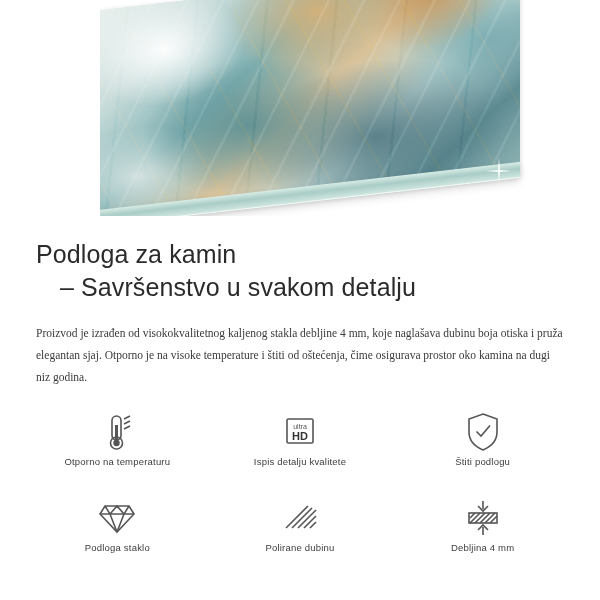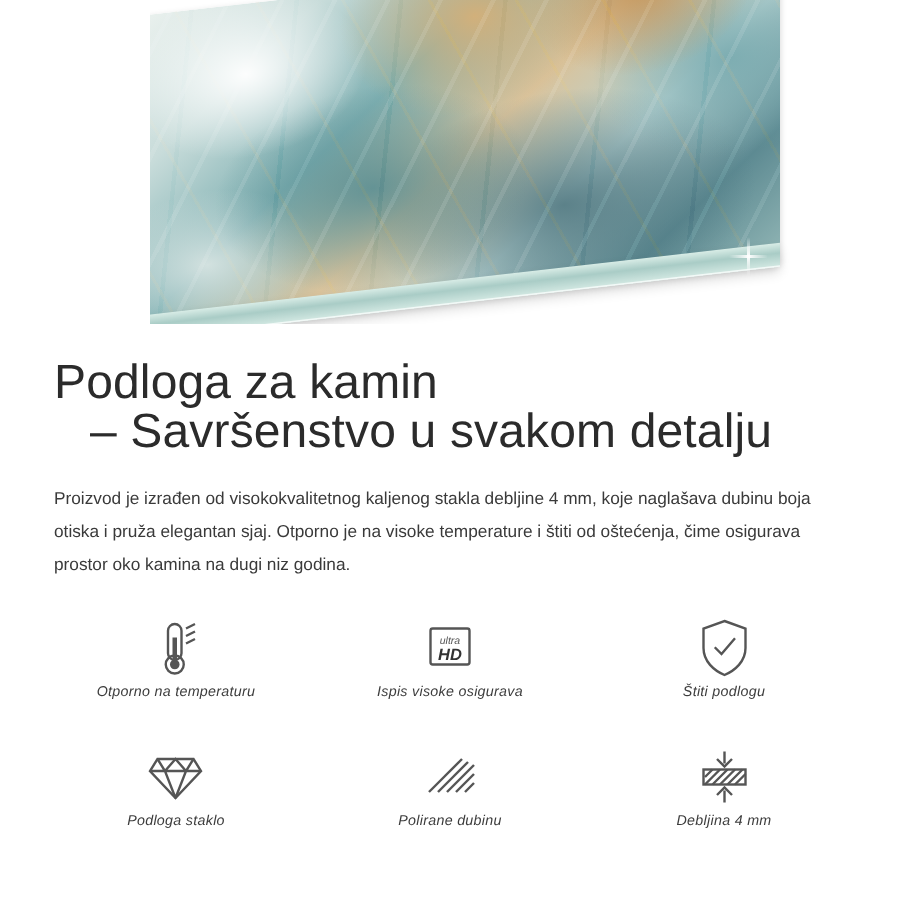--- a/index.html
+++ b/index.html
@@ -78,50 +78,50 @@
     background: linear-gradient(180deg, rgba(255,255,255,0), #fff 50%, rgba(255,255,255,0)); }
   .sparkle.s1 { left: 486px; top: 158px; }
   .sparkle.s2 { left: 520px; top: 176px; width: 16px; height: 16px; }
   .sparkle.s2::before { width: 16px; }
   .sparkle.s2::after { height: 16px; }
 
   
   .content { padding: 0 36px; }
   .title {
     margin-top: 22px;
-    font-size: 32px;
+    font-size: 25px;
     line-height: 33px;
     font-weight: 400;
     color: #2b2b2b;
     letter-spacing: 0.1px;
   }
   .title .line2 { display: block; margin-left: 24px; }
   .body {
     margin-top: 18px;
     font-size: 11.5px;
     line-height: 22px;
     color: #3a3a3a;
     max-width: 530px;
+    font-family: Liberation Serif, serif;
   }
 
   
   .features {
     margin-top: 22px;
     padding: 0 26px;
     display: grid;
     grid-template-columns: repeat(3, 1fr);
     grid-row-gap: 8px;
   }
   .feature {
     display: flex;
     flex-direction: column;
     align-items: center;
     justify-content: flex-start;
     height: 78px;
-    font-style: italic;
   }
   .feature .ico {
     height: 44px;
     display: flex;
     align-items: center;
     justify-content: center;
   }
   .feature .cap {
     margin-top: 2px;
     font-size: 9.5px;
@@ -169,21 +169,21 @@
     </div>
 
     <div class="feature">
       <span class="ico">
         <svg width="40" height="42" viewBox="0 0 40 42">
           <rect class="stroke" x="7" y="8" width="26" height="24" rx="1.5"></rect>
           <text x="20" y="18" text-anchor="middle" font-family="Liberation Sans, sans-serif" font-size="7" fill="#555">ultra</text>
           <text x="20" y="29" text-anchor="middle" font-family="Liberation Sans, sans-serif" font-size="11" font-weight="bold" fill="#333">HD</text>
         </svg>
       </span>
-      <span class="cap">Ispis visoke osigurava</span>
+      <span class="cap">Ispis detalju kvalitete</span>
     </div>
 
     <div class="feature">
       <span class="ico">
         <svg width="40" height="44" viewBox="0 0 40 44">
           <path class="stroke" d="M20 4 L34 9 V22 C34 31 27 37 20 40 C13 37 6 31 6 22 V9 Z"></path>
           <path class="stroke" d="M13.5 21.5 L18 26 L27 15.5" stroke-width="2"></path>
         </svg>
       </span>
       <span class="cap">Štiti podlogu</span>

